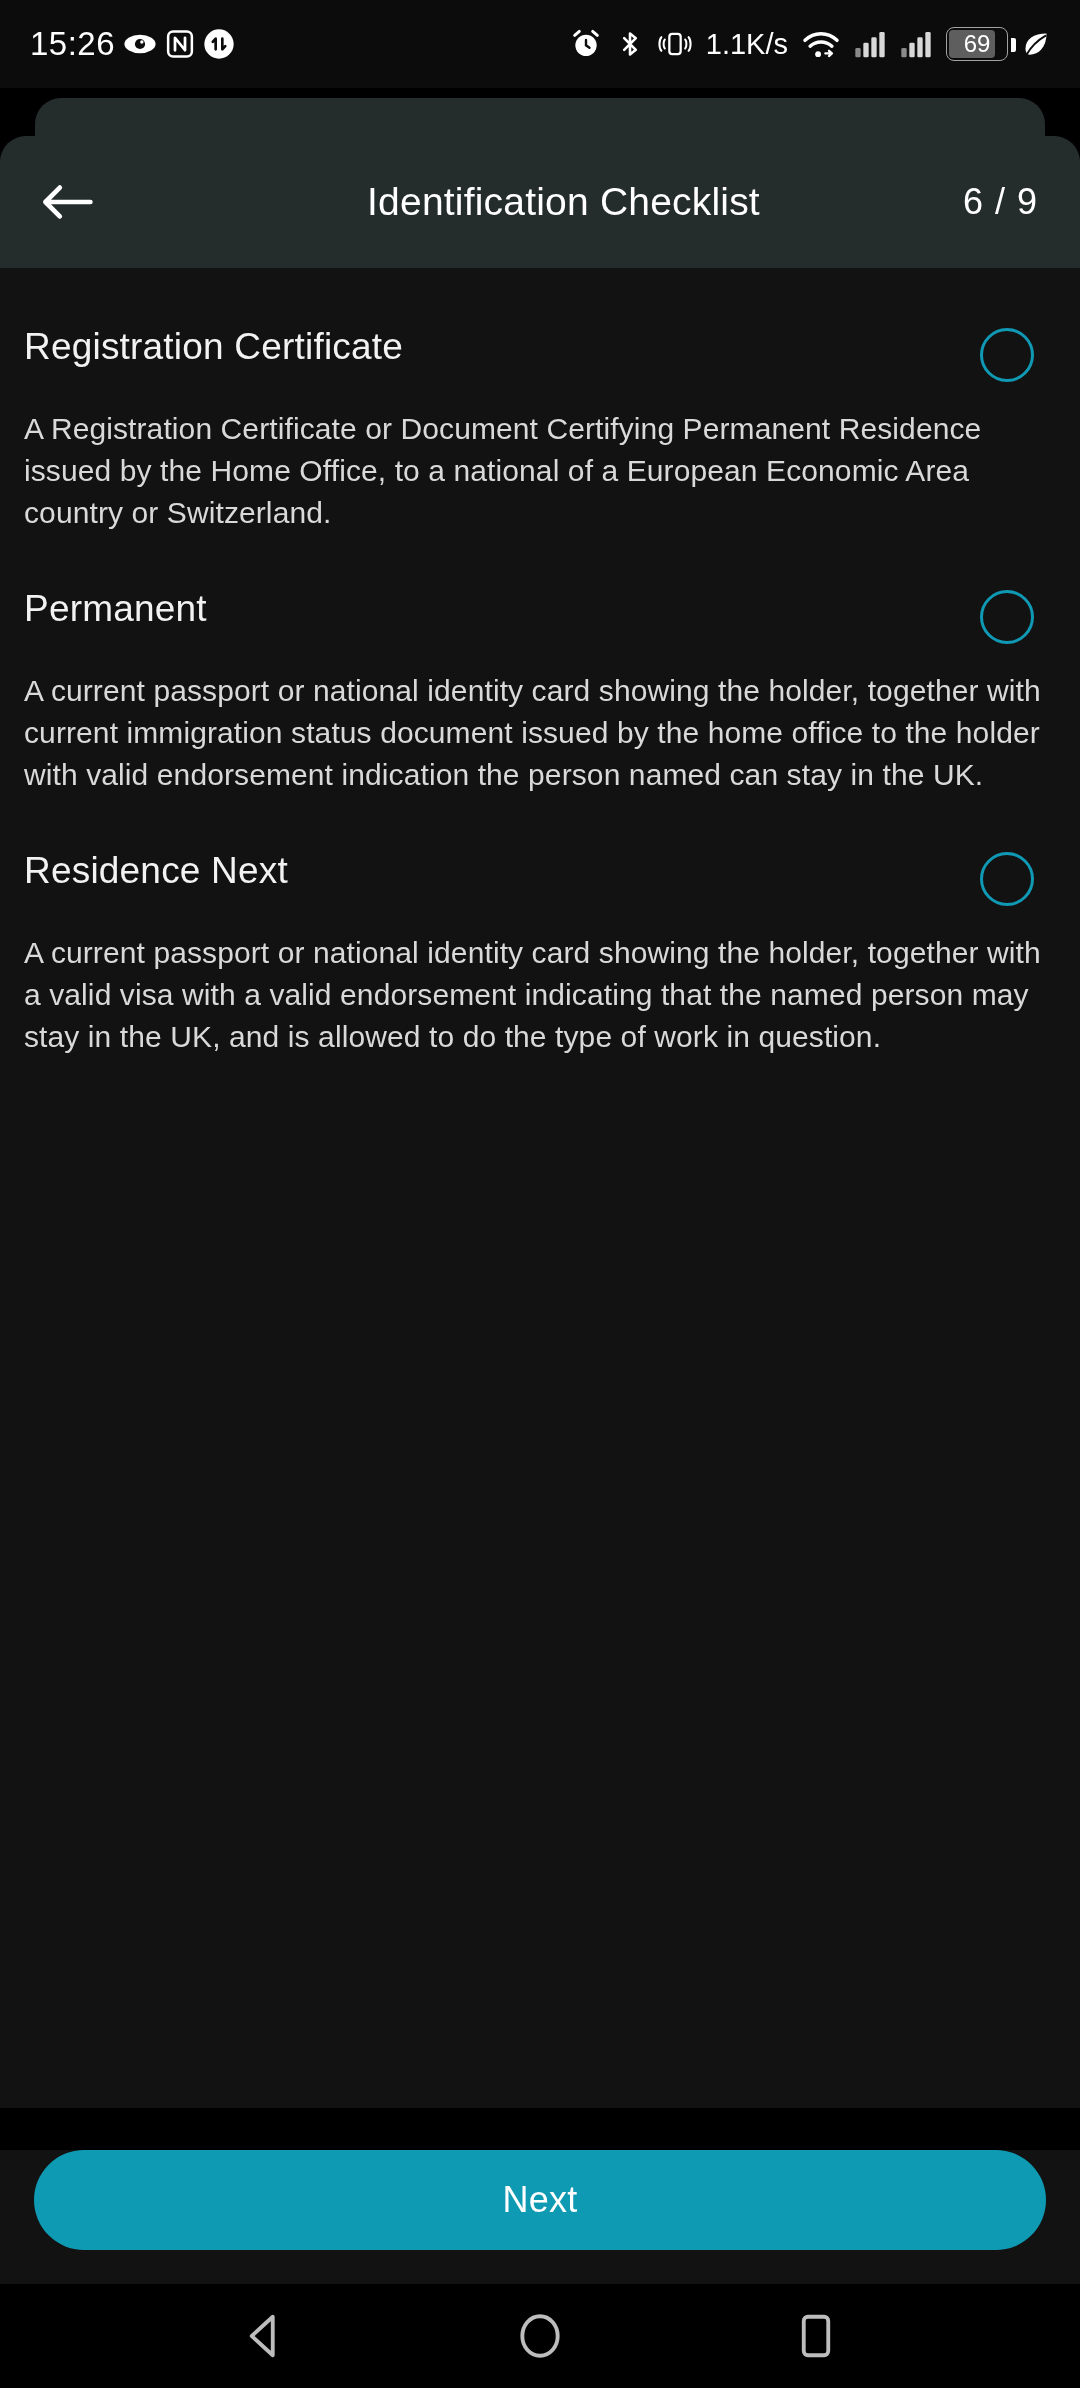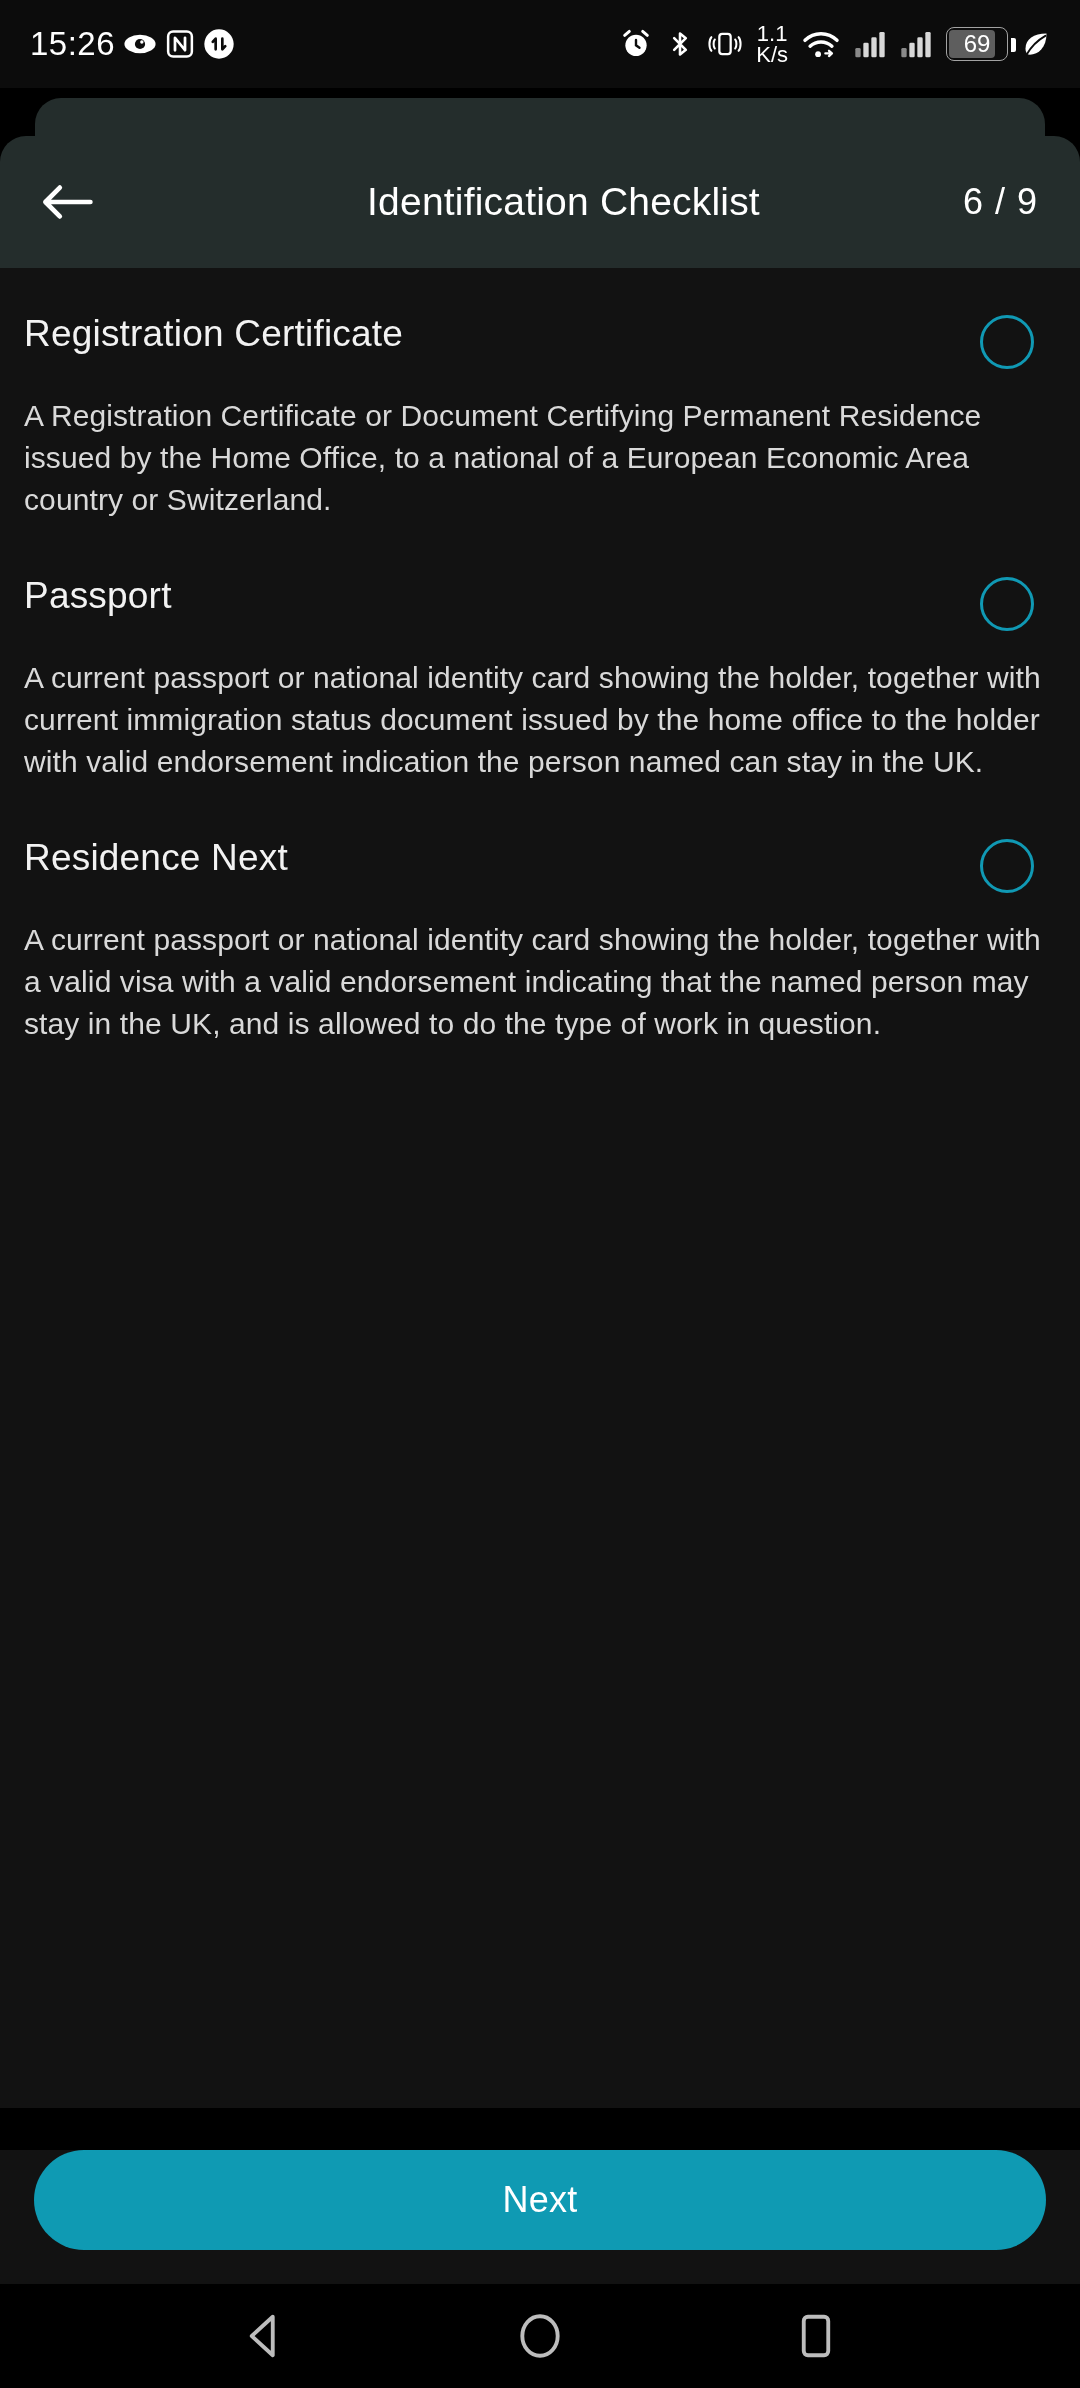--- a/index.html
+++ b/index.html
@@ -16,22 +16,22 @@
     position:absolute; top:0; left:0; width:1080px; height:88px;
     background:#0c0c0c;
     display:flex; align-items:center;
     padding:0 30px;
   }
   .sb-left { display:flex; align-items:center; gap:8px; }
   .sb-right { display:flex; align-items:center; gap:14px; margin-left:auto; }
   .sb-time { color:#fff; font-size:33px; letter-spacing:.5px; }
   .sb-ico { display:flex; align-items:center; justify-content:center; }
   .sb-speed {
-    color:#fff; font-size:22px; line-height:21px; text-align:center;
-    display:flex; flex-direction:column; align-items:center;
+    color:#fff; font-size:29px; line-height:21px; text-align:center;
+    display:flex; align-items:center;
   }
   .batt {
     position:relative; width:62px; height:34px;
     border:1px solid #a3a3a3; border-radius:8px;
     display:flex; align-items:center; justify-content:center;
   }
   .batt::after {
     content:""; position:absolute; right:-9px; top:10px;
     width:5px; height:14px; background:#fff; border-radius:0 2px 2px 0;
   }
@@ -60,21 +60,21 @@
     color:#ffffff; font-size:39px; font-weight:400; letter-spacing:.2px;padding-left:47px;
   }
   .appbar-count {
     position:absolute; right:42px; color:#ffffff; font-size:36px; letter-spacing:1px;
   }
 
   
   .content {
     position:absolute; top:268px; left:0; width:1080px; bottom:280px;
     background:#121212;
-    padding:3px 22px;
+    padding:16px 22px;
     overflow:hidden;
   }
   .item { position:relative; }
   .item-head {
     display:flex; align-items:flex-start; justify-content:space-between;
     padding-top:38px;
   }
   .item-title {
     color:#f2f2f2; font-size:37px; font-weight:400; letter-spacing:.2px;
     line-height:50px; padding-left:2px;
@@ -218,21 +218,21 @@
     <div class="item">
       <div class="item-head">
         <span class="item-title">Registration Certificate</span>
         <span class="radio"></span>
       </div>
       <div class="item-desc">A Registration Certificate or Document Certifying Permanent Residence issued by the Home Office, to a national of a European Economic Area country or Switzerland.</div>
     </div>
 
     <div class="item">
       <div class="item-head">
-        <span class="item-title">Passport</span>
+        <span class="item-title">Permanent</span>
         <span class="radio"></span>
       </div>
       <div class="item-desc">A current passport or national identity card showing the holder, together with current immigration status document issued by the home office to the holder with valid endorsement indication the person named can stay in the UK.</div>
     </div>
 
     <div class="item">
       <div class="item-head">
         <span class="item-title">Residence Next</span>
         <span class="radio"></span>
       </div>

